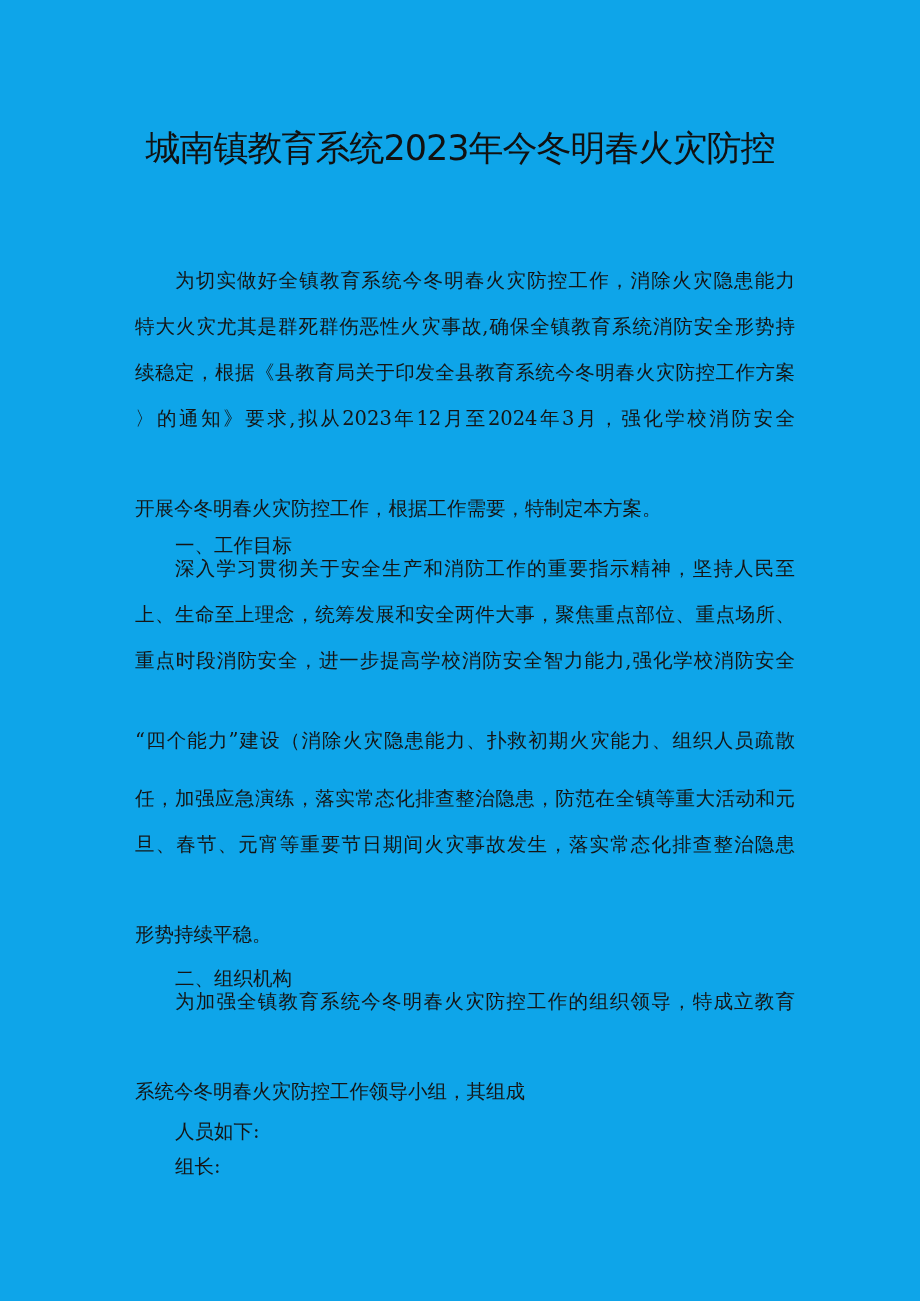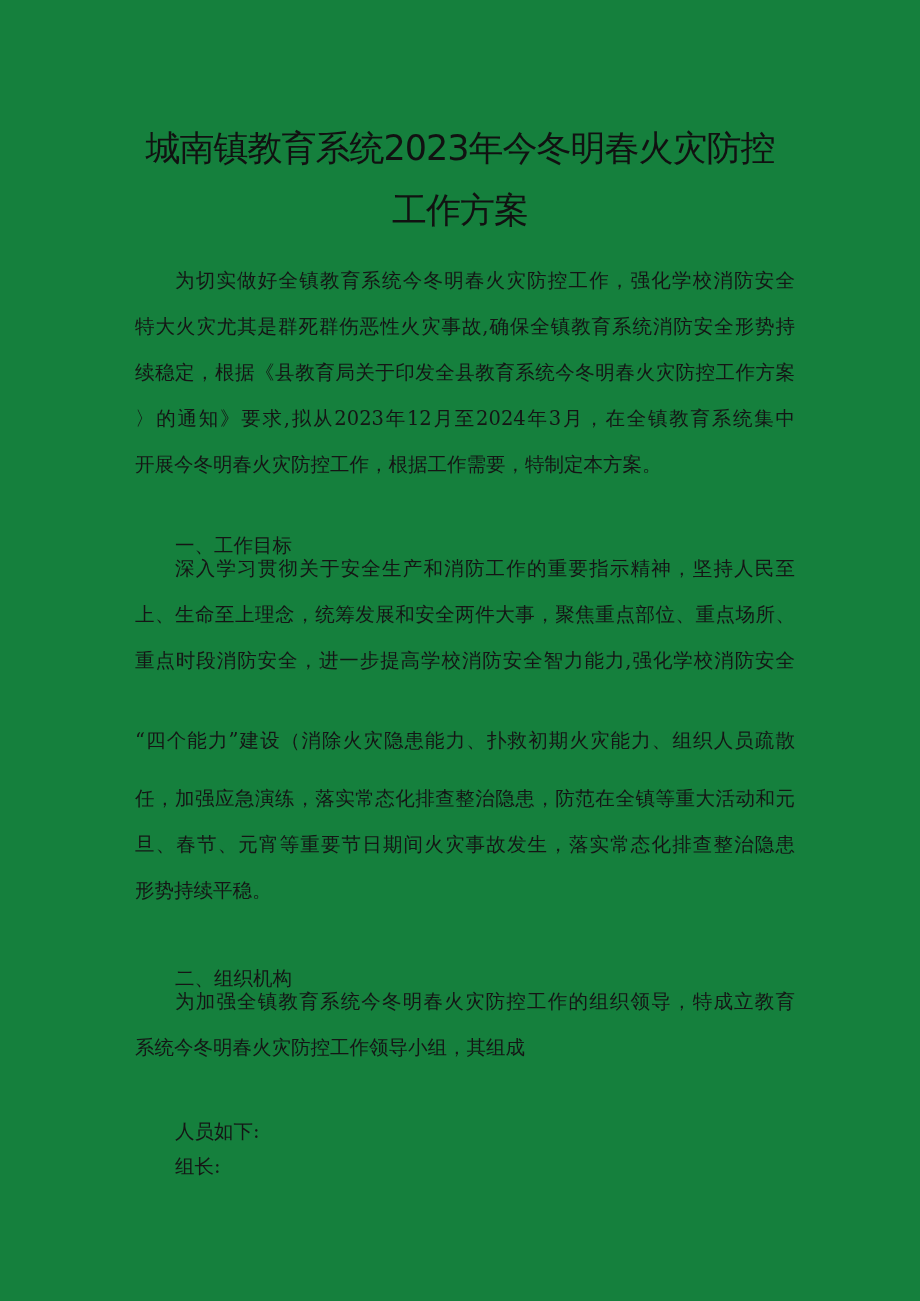--- a/index.html
+++ b/index.html
@@ -13,21 +13,21 @@
       position: relative;
       overflow: hidden;
       color: #111111;
     }
     .page {
       position: absolute;
       left: 0;
       top: 0;
       width: 920px;
       height: 1301px;
-      background: #15803d;
+      background: #0ea5e9;
     }
     .title {
       position: absolute;
       left: 0;
       width: 920px;
       text-align: center;
       font-family: "DejaVu Sans", "Liberation Sans", sans-serif;
       font-size: 35px;
       line-height: 40px;
       letter-spacing: -1px;
@@ -49,44 +49,44 @@
       text-align: justify;
       text-align-last: justify;
     }
     .line.indent {
       left: 175px;
       width: 620px;
     }
     .line.last {
       text-align: left;
       text-align-last: left;
+      margin-top: 44px;
     }
     .heading {
       position: absolute;
       left: 175px;
       font-family: "DejaVu Serif", "Liberation Serif", serif;
       font-size: 19.5px;
       line-height: 26px;
       color: #151515;
       white-space: nowrap;
       margin-top: 23px;
     }
   </style>
 </head>
 <body>
 
 <div class="page">
 
   <div class="title l1">城南镇教育系统2023年今冬明春火灾防控</div>
-  <div class="title l2">工作方案</div>
 
-  <div class="line indent" style="top:268px;">为切实做好全镇教育系统今冬明春火灾防控工作，强化学校消防安全</div>
+  <div class="line indent" style="top:268px;">为切实做好全镇教育系统今冬明春火灾防控工作，消除火灾隐患能力</div>
   <div class="line" style="top:314px;">特大火灾尤其是群死群伤恶性火灾事故,确保全镇教育系统消防安全形势持</div>
   <div class="line" style="top:360px;">续稳定，根据《县教育局关于印发全县教育系统今冬明春火灾防控工作方案</div>
-  <div class="line" style="top:406px;">〉的通知》要求,拟从2023年12月至2024年3月，在全镇教育系统集中</div>
+  <div class="line" style="top:406px;">〉的通知》要求,拟从2023年12月至2024年3月，强化学校消防安全</div>
   <div class="line last" style="top:452px;">开展今冬明春火灾防控工作，根据工作需要，特制定本方案。</div>
 
   <div class="heading" style="top:510px;">一、工作目标</div>
   <div class="line indent" style="top:556px;">深入学习贯彻关于安全生产和消防工作的重要指示精神，坚持人民至</div>
   <div class="line" style="top:602px;">上、生命至上理念，统筹发展和安全两件大事，聚焦重点部位、重点场所、</div>
   <div class="line" style="top:648px;">重点时段消防安全，进一步提高学校消防安全智力能力,强化学校消防安全</div>
   <div class="line" style="top:728px;">“四个能力”建设（消除火灾隐患能力、扑救初期火灾能力、组织人员疏散</div>
   <div class="line" style="top:786px;">任，加强应急演练，落实常态化排查整治隐患，防范在全镇等重大活动和元</div>
   <div class="line" style="top:832px;">旦、春节、元宵等重要节日期间火灾事故发生，落实常态化排查整治隐患</div>
   <div class="line last" style="top:878px;">形势持续平稳。</div>

